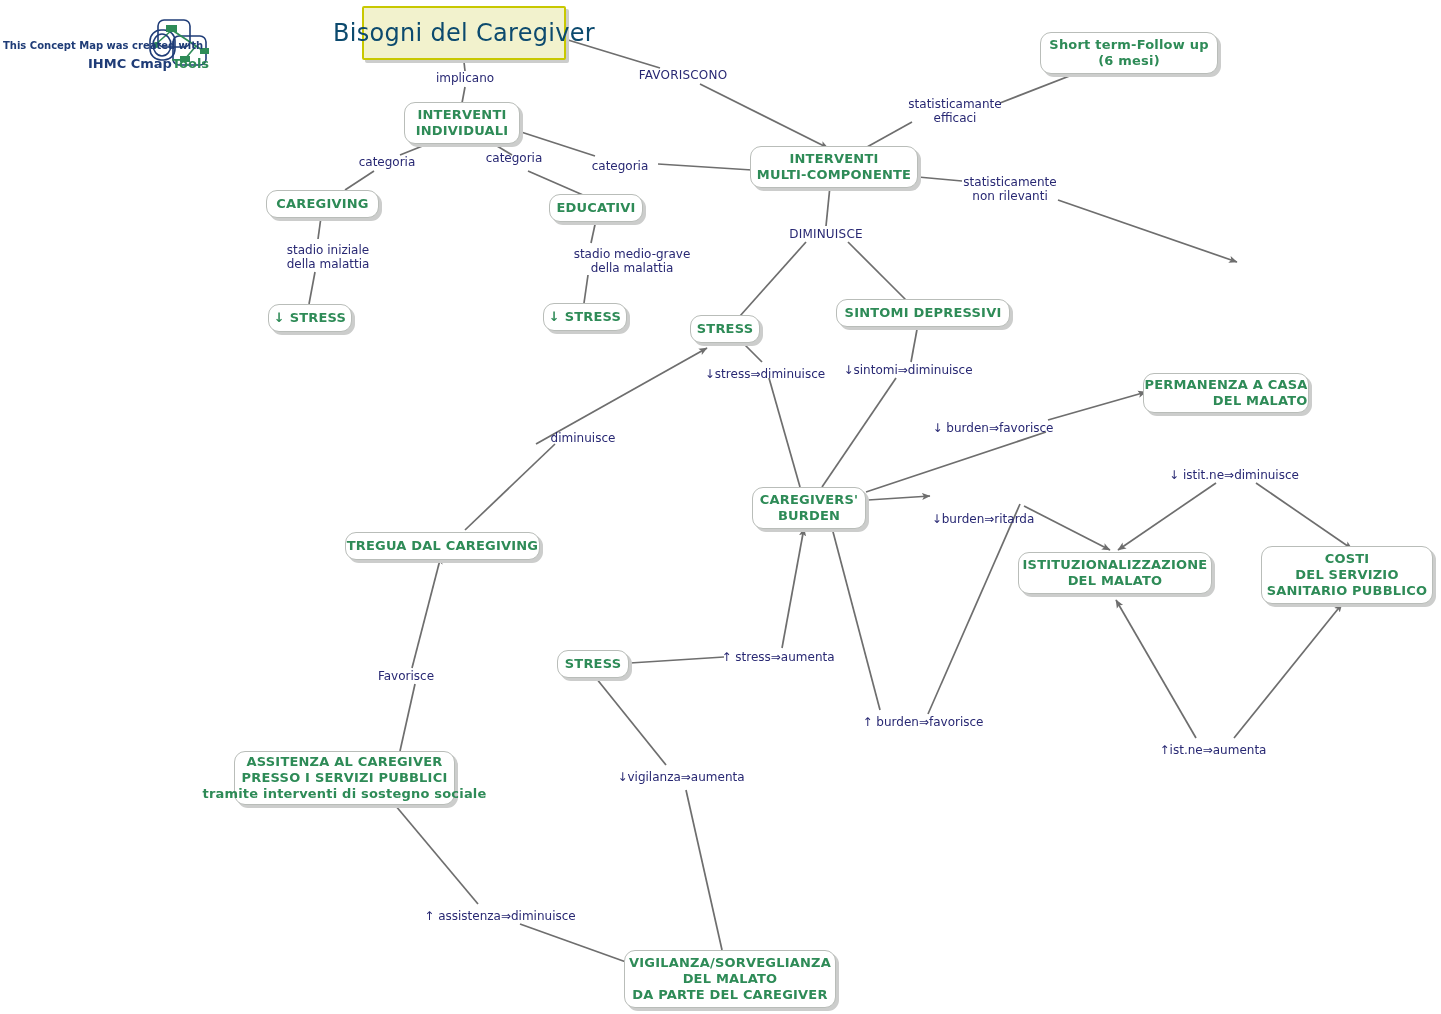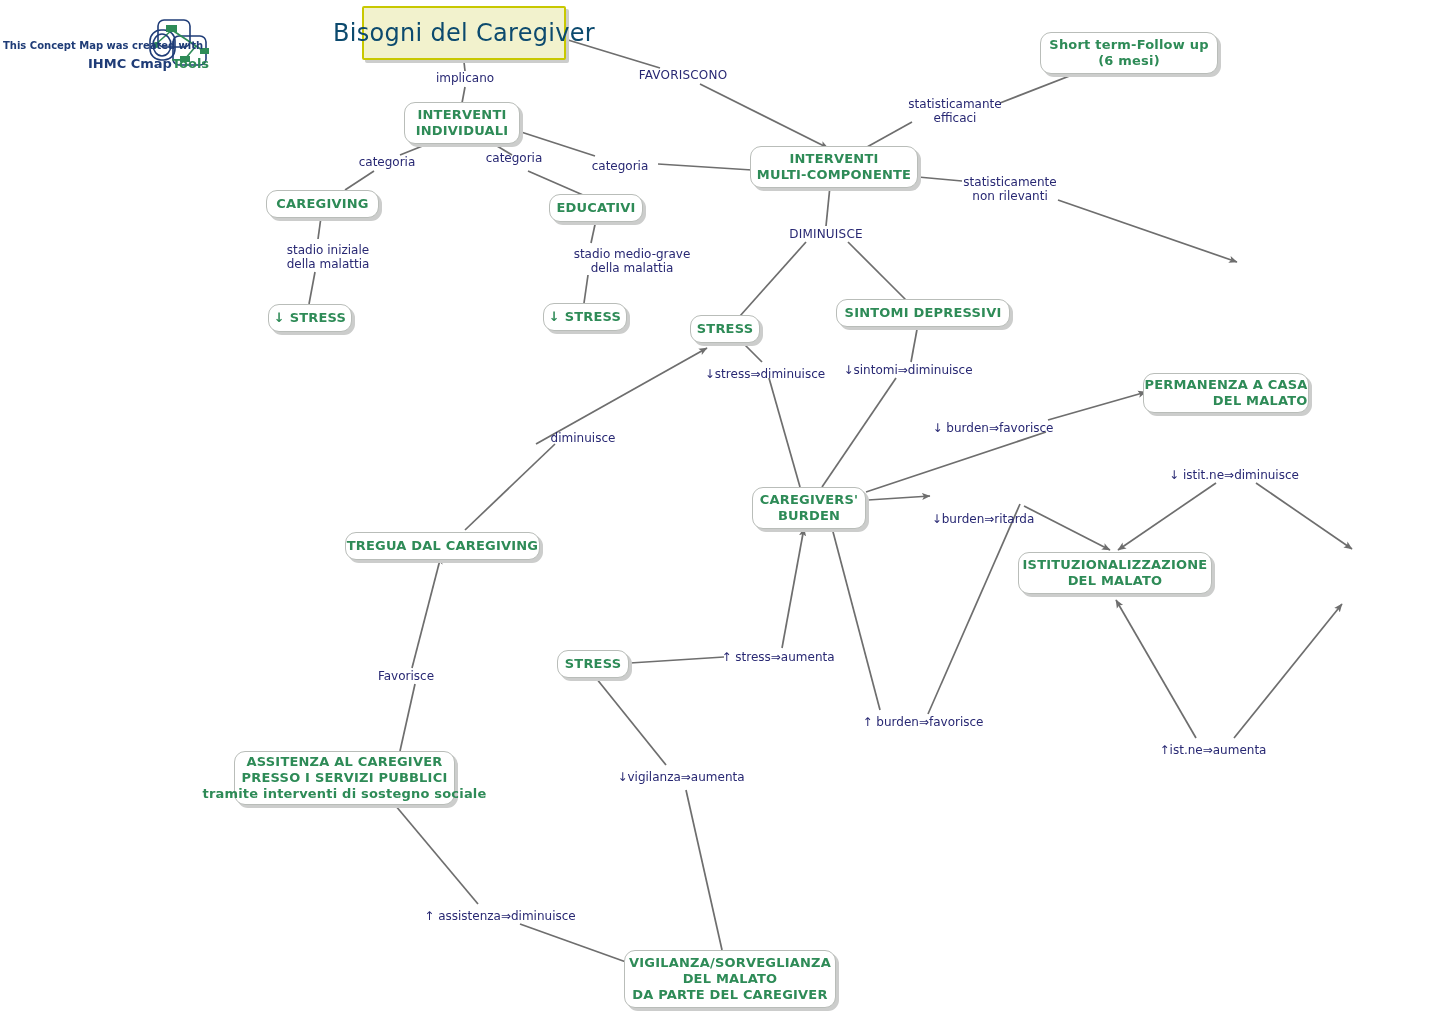--- a/index.html
+++ b/index.html
@@ -230,20 +230,23 @@
 
   <div class="node" style="left:1143px; top:373px; width:166px; height:40px;text-align:right;">PERMANENZA A CASA
 DEL MALATO</div>
 
   <div class="node" style="left:752px; top:487px; width:114px; height:42px;">CAREGIVERS'
 BURDEN</div>
 
   <div class="node" style="left:1018px; top:552px; width:194px; height:42px;">ISTITUZIONALIZZAZIONE
 DEL MALATO</div>
 
+  <div class="node" style="left:1261px; top:546px; width:172px; height:58px;">COSTI
+DEL SERVIZIO
+SANITARIO PUBBLICO</div>
 
   <div class="node" style="left:345px; top:532px; width:195px; height:28px;">TREGUA DAL CAREGIVING</div>
 
   <div class="node" style="left:557px; top:650px; width:72px; height:28px;">STRESS</div>
 
   <div class="node" style="left:234px; top:751px; width:221px; height:54px;">ASSITENZA AL CAREGIVER
 PRESSO I SERVIZI PUBBLICI
 tramite interventi di sostegno sociale</div>
 
   <div class="node" style="left:624px; top:950px; width:212px; height:58px;">VIGILANZA/SORVEGLIANZA

